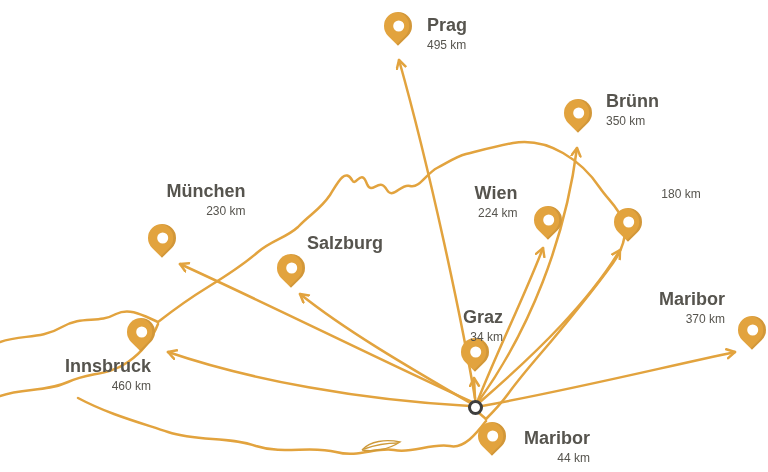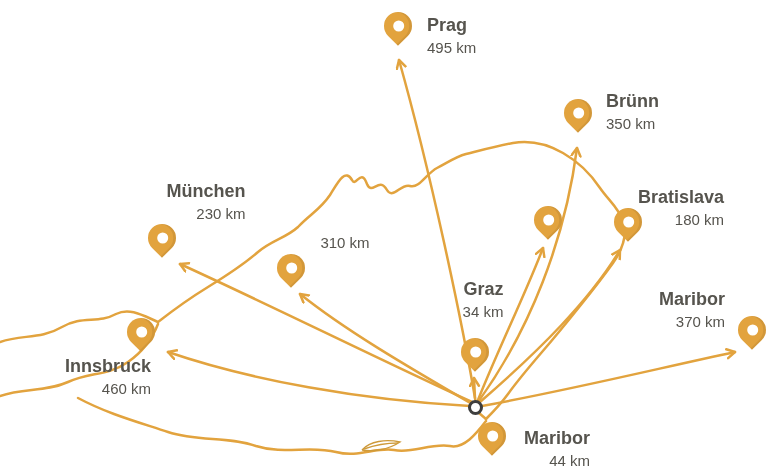--- a/index.html
+++ b/index.html
@@ -36,21 +36,21 @@
   .city-label{
     position:absolute;
     text-align:right;
     transform:translateX(-50%);
     color:var(--label-text,#56544E);
     z-index:4;
     white-space:nowrap;
   }
   .city-label.align-left{transform:none;text-align:left;}
   .city-name{font-size:18px;font-weight:700;line-height:1.25;}
-  .city-dist{font-size:15px;font-weight:400;line-height:1.4;}
+  .city-dist{font-size:12px;font-weight:400;line-height:1.4;}
   .logo{
     position:absolute;left:336px;top:398px;
     font-family:"Liberation Serif",serif;
     font-size:31px;
     letter-spacing:.5px;
     color:var(--logo,#CE9A3A);
     z-index:5;
   }
   .leaf{position:absolute;left:360px;top:437px;z-index:5;}
   .leaf path{fill:none;stroke:var(--logo,#CE9A3A);stroke-width:1.4;}
@@ -120,27 +120,30 @@
   </div>
   <div class="city-label align-left" style="left:606px;top:90px">
     <div class="city-name">Brünn</div>
     <div class="city-dist">350 km</div>
   </div>
   <div class="city-label" style="left:206px;top:180px">
     <div class="city-name">München</div>
     <div class="city-dist">230 km</div>
   </div>
   <div class="city-label" style="left:345px;top:232px">
-    <div class="city-dist">310 km</div>
+    <div class="city-name">Salzburg</div>
+  </div>
+  <div class="city-label" style="left:496px;top:182px">
+    <div class="city-name">Wien</div>
+    <div class="city-dist">224 km</div>
   </div>
   <div class="city-label" style="left:681px;top:186px">
-    <div class="city-name">Bratislava</div>
     <div class="city-dist">180 km</div>
   </div>
-  <div class="city-label" style="left:483px;top:278px">
+  <div class="city-label" style="left:483px;top:306px">
     <div class="city-name">Graz</div>
     <div class="city-dist">34 km</div>
   </div>
   <div class="city-label" style="left:692px;top:288px">
     <div class="city-name">Maribor</div>
     <div class="city-dist">370 km</div>
   </div>
   <div class="city-label" style="left:108px;top:355px">
     <div class="city-name">Innsbruck</div>
     <div class="city-dist">460 km</div>

